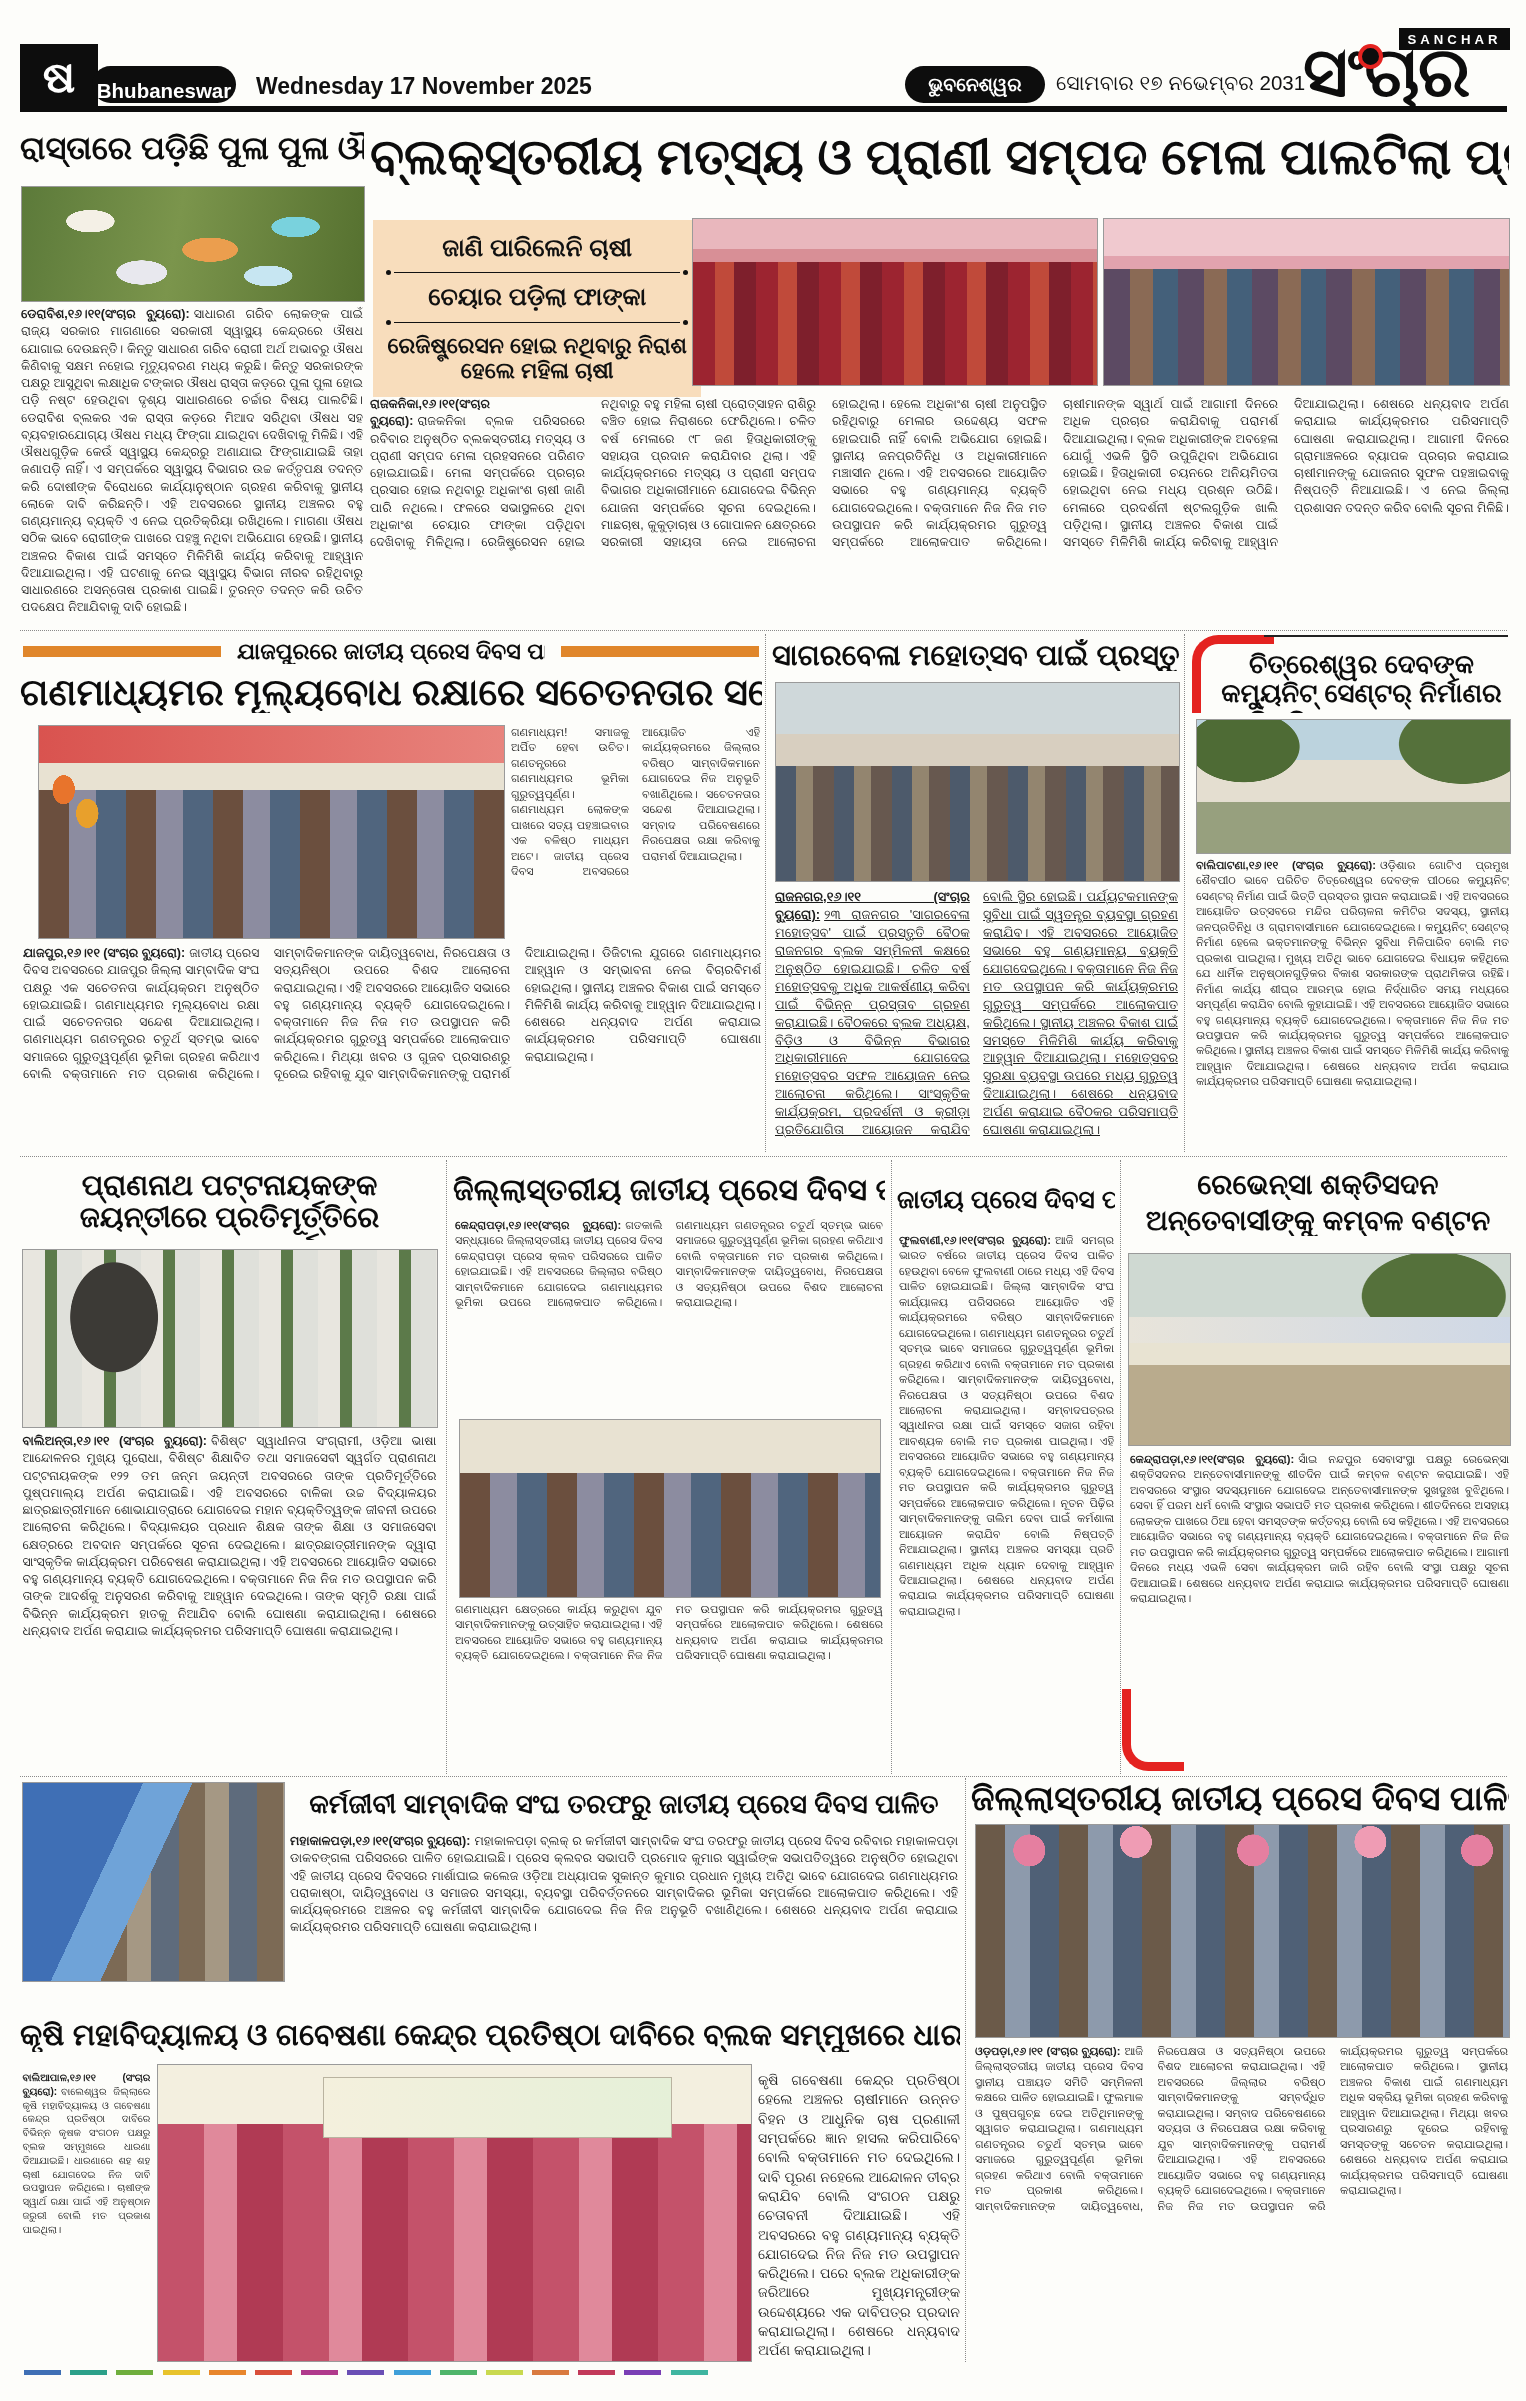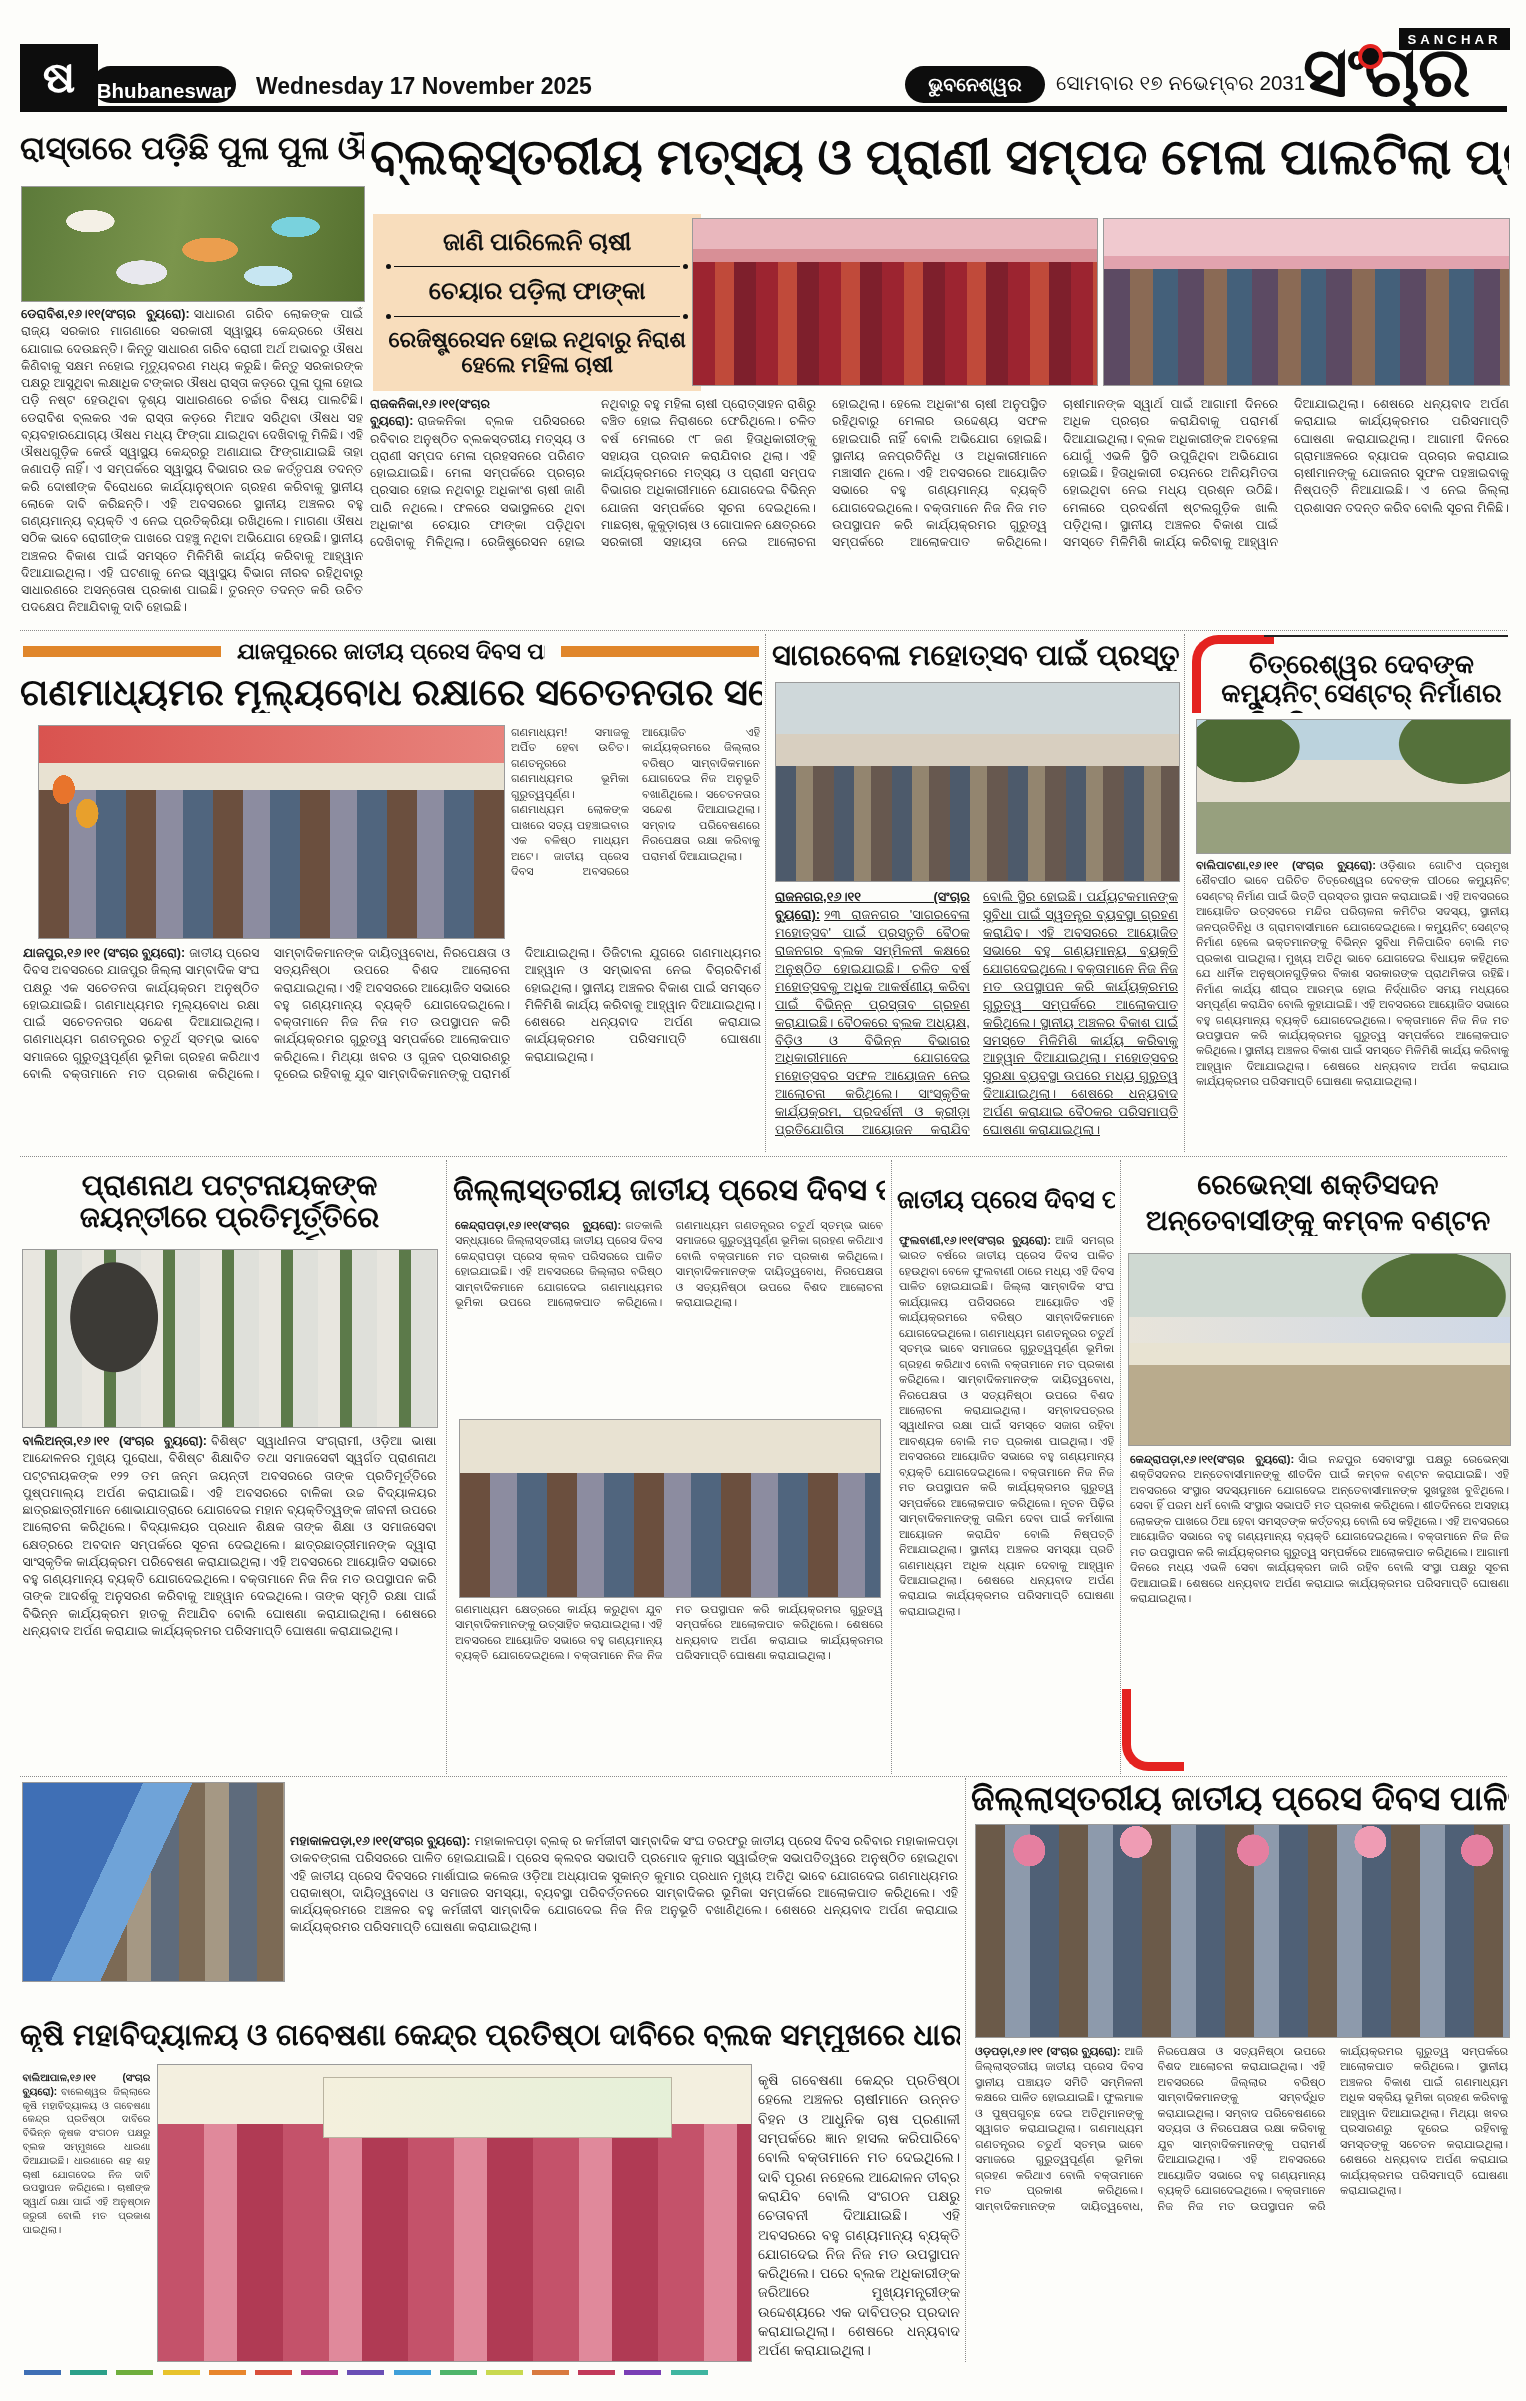--- a/index.html
+++ b/index.html
@@ -114,21 +114,21 @@
   <div class="blackrule" style="left:20px;top:106px;width:1487px;height:6px;"></div>
 
   <div class="abs hl nowrap" style="left:20px;top:131px;width:344px;font-size:32px;">ରାସ୍ତାରେ ପଡ଼ିଛି ପୁଳା ପୁଳା ଔଷଧ</div>
   <div class="photo ph-meds" style="left:21px;top:186px;width:342px;height:114px;"></div>
   <div class="abs body-txt" style="left:21px;top:306px;width:342px;height:317px;">
     <b class="dl">ଡେରାବିଶ,୧୬।୧୧(ସଂଚାର ବ୍ୟୁରୋ):</b><span>ସାଧାରଣ ଗରିବ ଲୋକଙ୍କ ପାଇଁ ରାଜ୍ୟ ସରକାର ମାଗଣାରେ ସରକାରୀ ସ୍ୱାସ୍ଥ୍ୟ କେନ୍ଦ୍ରରେ ଔଷଧ ଯୋଗାଇ ଦେଉଛନ୍ତି। କିନ୍ତୁ ସାଧାରଣ ଗରିବ ରୋଗୀ ଅର୍ଥ ଅଭାବରୁ ଔଷଧ କିଣିବାକୁ ସକ୍ଷମ ନହୋଇ ମୃତ୍ୟୁବରଣ ମଧ୍ୟ କରୁଛି। କିନ୍ତୁ ସରକାରଙ୍କ ପକ୍ଷରୁ ଆସୁଥିବା ଲକ୍ଷାଧିକ ଟଙ୍କାର ଔଷଧ ରାସ୍ତା କଡ଼ରେ ପୁଳା ପୁଳା ହୋଇ ପଡ଼ି ନଷ୍ଟ ହେଉଥିବା ଦୃଶ୍ୟ ସାଧାରଣରେ ଚର୍ଚ୍ଚାର ବିଷୟ ପାଲଟିଛି। ଡେରାବିଶ ବ୍ଲକର ଏକ ରାସ୍ତା କଡ଼ରେ ମିଆଦ ସରିଥିବା ଔଷଧ ସହ ବ୍ୟବହାରଯୋଗ୍ୟ ଔଷଧ ମଧ୍ୟ ଫିଙ୍ଗା ଯାଇଥିବା ଦେଖିବାକୁ ମିଳିଛି। ଏହି ଔଷଧଗୁଡ଼ିକ କେଉଁ ସ୍ୱାସ୍ଥ୍ୟ କେନ୍ଦ୍ରରୁ ଅଣାଯାଇ ଫିଙ୍ଗାଯାଇଛି ତାହା ଜଣାପଡ଼ି ନାହିଁ। ଏ ସମ୍ପର୍କରେ ସ୍ୱାସ୍ଥ୍ୟ ବିଭାଗର ଉଚ୍ଚ କର୍ତ୍ତୃପକ୍ଷ ତଦନ୍ତ କରି ଦୋଷୀଙ୍କ ବିରୋଧରେ କାର୍ଯ୍ୟାନୁଷ୍ଠାନ ଗ୍ରହଣ କରିବାକୁ ସ୍ଥାନୀୟ ଲୋକେ ଦାବି କରିଛନ୍ତି। ଏହି ଅବସରରେ ସ୍ଥାନୀୟ ଅଞ୍ଚଳର ବହୁ ଗଣ୍ୟମାନ୍ୟ ବ୍ୟକ୍ତି ଏ ନେଇ ପ୍ରତିକ୍ରିୟା ରଖିଥିଲେ। ମାଗଣା ଔଷଧ ସଠିକ ଭାବେ ରୋଗୀଙ୍କ ପାଖରେ ପହଞ୍ଚୁ ନଥିବା ଅଭିଯୋଗ ହେଉଛି। ସ୍ଥାନୀୟ ଅଞ୍ଚଳର ବିକାଶ ପାଇଁ ସମସ୍ତେ ମିଳିମିଶି କାର୍ଯ୍ୟ କରିବାକୁ ଆହ୍ୱାନ ଦିଆଯାଇଥିଲା। ଏହି ଘଟଣାକୁ ନେଇ ସ୍ୱାସ୍ଥ୍ୟ ବିଭାଗ ନୀରବ ରହିଥିବାରୁ ସାଧାରଣରେ ଅସନ୍ତୋଷ ପ୍ରକାଶ ପାଇଛି। ତୁରନ୍ତ ତଦନ୍ତ କରି ଉଚିତ ପଦକ୍ଷେପ ନିଆଯିବାକୁ ଦାବି ହୋଇଛି।</span>
   </div>
 
   <div class="abs hl nowrap" style="left:370px;top:129px;width:1139px;font-size:50px;">ବ୍ଲକ୍‌ସ୍ତରୀୟ ମତ୍ସ୍ୟ ଓ ପ୍ରାଣୀ ସମ୍ପଦ ମେଳା ପାଲଟିଲା ପ୍ରହସନ</div>
 
-  <div class="abs subbox" style="left:373px;top:214px;width:310px;height:164px;font-family:Liberation Serif, serif;">
+  <div class="abs subbox" style="left:373px;top:220px;width:310px;height:164px;">
     <div class="subhead" style="font-size:24.4px;">ଜାଣି ପାରିଲେନି ଚାଷୀ</div>
     <div class="sep">
         <span class="dot"></span>
         <span class="ln"></span>
         <span class="dot"></span>
       </div>
     <div class="subhead" style="font-size:24.4px;">ଚେୟାର ପଡ଼ିଲା ଫାଙ୍କା</div>
     <div class="sep">
         <span class="dot"></span>
         <span class="ln"></span>
@@ -216,20 +216,21 @@
   </div>
   <div class="abs body-txt" style="left:1130px;top:1452px;width:379px;height:310px;font-size:11.2px;">
     <b class="dl">କେନ୍ଦ୍ରାପଡ଼ା,୧୬।୧୧(ସଂଚାର ବ୍ୟୁରୋ):</b><span>ସାଁଇ ନନ୍ଦପୁର ସେବାସଂସ୍ଥା ପକ୍ଷରୁ ରେଭେନ୍ସା ଶକ୍ତିସଦନର ଅନ୍ତେବାସୀମାନଙ୍କୁ ଶୀତଦିନ ପାଇଁ କମ୍ବଳ ବଣ୍ଟନ କରାଯାଇଛି। ଏହି ଅବସରରେ ସଂସ୍ଥାର ସଦସ୍ୟମାନେ ଯୋଗଦେଇ ଅନ୍ତେବାସୀମାନଙ୍କ ସୁଖଦୁଃଖ ବୁଝିଥିଲେ। ସେବା ହିଁ ପରମ ଧର୍ମ ବୋଲି ସଂସ୍ଥାର ସଭାପତି ମତ ପ୍ରକାଶ କରିଥିଲେ। ଶୀତଦିନରେ ଅସହାୟ ଲୋକଙ୍କ ପାଖରେ ଠିଆ ହେବା ସମସ୍ତଙ୍କ କର୍ତ୍ତବ୍ୟ ବୋଲି ସେ କହିଥିଲେ। ଏହି ଅବସରରେ ଆୟୋଜିତ ସଭାରେ ବହୁ ଗଣ୍ୟମାନ୍ୟ ବ୍ୟକ୍ତି ଯୋଗଦେଇଥିଲେ। ବକ୍ତାମାନେ ନିଜ ନିଜ ମତ ଉପସ୍ଥାପନ କରି କାର୍ଯ୍ୟକ୍ରମର ଗୁରୁତ୍ୱ ସମ୍ପର୍କରେ ଆଲୋକପାତ କରିଥିଲେ। ଆଗାମୀ ଦିନରେ ମଧ୍ୟ ଏଭଳି ସେବା କାର୍ଯ୍ୟକ୍ରମ ଜାରି ରହିବ ବୋଲି ସଂସ୍ଥା ପକ୍ଷରୁ ସୂଚନା ଦିଆଯାଇଛି। ଶେଷରେ ଧନ୍ୟବାଦ ଅର୍ପଣ କରାଯାଇ କାର୍ଯ୍ୟକ୍ରମର ପରିସମାପ୍ତି ଘୋଷଣା କରାଯାଇଥିଲା।</span>
   </div>
   <div class="redcorner-bl" style="left:1122px;top:1689px;width:53px;height:73px;"></div>
 
   <div class="hdot" style="left:20px;top:1776px;width:1487px;"></div>
   <div class="vdot" style="left:965px;top:1778px;height:584px;"></div>
 
   <div class="photo ph-pressday" style="left:22px;top:1782px;width:261px;height:198px;"></div>
+  <div class="abs hl nowrap" style="left:290px;top:1790px;width:668px;font-size:26.4px;">କର୍ମଜୀବୀ ସାମ୍ବାଦିକ ସଂଘ ତରଫରୁ ଜାତୀୟ ପ୍ରେସ ଦିବସ ପାଳିତ</div>
   <div class="abs body-txt" style="left:290px;top:1833px;width:668px;height:173px;">
     <b class="dl">ମହାକାଳପଡ଼ା,୧୬।୧୧(ସଂଚାର ବ୍ୟୁରୋ):</b><span>ମହାକାଳପଡ଼ା ବ୍ଲକ୍ ର କର୍ମଜୀବୀ ସାମ୍ବାଦିକ ସଂଘ ତରଫରୁ ଜାତୀୟ ପ୍ରେସ ଦିବସ ରବିବାର ମହାକାଳପଡ଼ା ଡାକବଙ୍ଗଳା ପରିସରରେ ପାଳିତ ହୋଇଯାଇଛି। ପ୍ରେସ କ୍ଲବର ସଭାପତି ପ୍ରମୋଦ କୁମାର ସ୍ୱାଇଁଙ୍କ ସଭାପତିତ୍ୱରେ ଅନୁଷ୍ଠିତ ହୋଇଥିବା ଏହି ଜାତୀୟ ପ୍ରେସ ଦିବସରେ ମାର୍ଶାଘାଇ କଲେଜ ଓଡ଼ିଆ ଅଧ୍ୟାପକ ସୁକାନ୍ତ କୁମାର ପ୍ରଧାନ ମୁଖ୍ୟ ଅତିଥି ଭାବେ ଯୋଗଦେଇ ଗଣମାଧ୍ୟମର ପରାକାଷ୍ଠା, ଦାୟିତ୍ୱବୋଧ ଓ ସମାଜର ସମସ୍ୟା, ବ୍ୟବସ୍ଥା ପରିବର୍ତ୍ତନରେ ସାମ୍ବାଦିକର ଭୂମିକା ସମ୍ପର୍କରେ ଆଲୋକପାତ କରିଥିଲେ। ଏହି କାର୍ଯ୍ୟକ୍ରମରେ ଅଞ୍ଚଳର ବହୁ କର୍ମଜୀବୀ ସାମ୍ବାଦିକ ଯୋଗଦେଇ ନିଜ ନିଜ ଅନୁଭୂତି ବଖାଣିଥିଲେ। ଶେଷରେ ଧନ୍ୟବାଦ ଅର୍ପଣ କରାଯାଇ କାର୍ଯ୍ୟକ୍ରମର ପରିସମାପ୍ତି ଘୋଷଣା କରାଯାଇଥିଲା।</span>
   </div>
 
   <div class="abs hl nowrap" style="left:971px;top:1779px;width:538px;font-size:34px;">ଜିଲ୍ଲାସ୍ତରୀୟ ଜାତୀୟ ପ୍ରେସ ଦିବସ ପାଳିତ</div>
   <div class="photo ph-flowers" style="left:975px;top:1824px;width:533px;height:212px;"></div>
   <div class="abs body-txt cols3" style="left:975px;top:2044px;width:533px;height:313px;font-size:11.2px;">
     <b class="dl">ଓଡ଼ପଡ଼ା,୧୬।୧୧ (ସଂଚାର ବ୍ୟୁରୋ):</b><span>ଆଜି ଜିଲ୍ଲାସ୍ତରୀୟ ଜାତୀୟ ପ୍ରେସ ଦିବସ ସ୍ଥାନୀୟ ପଞ୍ଚାୟତ ସମିତି ସମ୍ମିଳନୀ କକ୍ଷରେ ପାଳିତ ହୋଇଯାଇଛି। ଫୁଲମାଳ ଓ ପୁଷ୍ପଗୁଚ୍ଛ ଦେଇ ଅତିଥିମାନଙ୍କୁ ସ୍ୱାଗତ କରାଯାଇଥିଲା। ଗଣମାଧ୍ୟମ ଗଣତନ୍ତ୍ରର ଚତୁର୍ଥ ସ୍ତମ୍ଭ ଭାବେ ସମାଜରେ ଗୁରୁତ୍ୱପୂର୍ଣ୍ଣ ଭୂମିକା ଗ୍ରହଣ କରିଥାଏ ବୋଲି ବକ୍ତାମାନେ ମତ ପ୍ରକାଶ କରିଥିଲେ। ସାମ୍ବାଦିକମାନଙ୍କ ଦାୟିତ୍ୱବୋଧ, ନିରପେକ୍ଷତା ଓ ସତ୍ୟନିଷ୍ଠା ଉପରେ ବିଶଦ ଆଲୋଚନା କରାଯାଇଥିଲା। ଏହି ଅବସରରେ ଜିଲ୍ଲାର ବରିଷ୍ଠ ସାମ୍ବାଦିକମାନଙ୍କୁ ସମ୍ବର୍ଦ୍ଧିତ କରାଯାଇଥିଲା। ସମ୍ବାଦ ପରିବେଷଣରେ ସତ୍ୟତା ଓ ନିରପେକ୍ଷତା ରକ୍ଷା କରିବାକୁ ଯୁବ ସାମ୍ବାଦିକମାନଙ୍କୁ ପରାମର୍ଶ ଦିଆଯାଇଥିଲା। ଏହି ଅବସରରେ ଆୟୋଜିତ ସଭାରେ ବହୁ ଗଣ୍ୟମାନ୍ୟ ବ୍ୟକ୍ତି ଯୋଗଦେଇଥିଲେ। ବକ୍ତାମାନେ ନିଜ ନିଜ ମତ ଉପସ୍ଥାପନ କରି କାର୍ଯ୍ୟକ୍ରମର ଗୁରୁତ୍ୱ ସମ୍ପର୍କରେ ଆଲୋକପାତ କରିଥିଲେ। ସ୍ଥାନୀୟ ଅଞ୍ଚଳର ବିକାଶ ପାଇଁ ଗଣମାଧ୍ୟମ ଅଧିକ ସକ୍ରିୟ ଭୂମିକା ଗ୍ରହଣ କରିବାକୁ ଆହ୍ୱାନ ଦିଆଯାଇଥିଲା। ମିଥ୍ୟା ଖବର ପ୍ରସାରଣରୁ ଦୂରେଇ ରହିବାକୁ ସମସ୍ତଙ୍କୁ ସଚେତନ କରାଯାଇଥିଲା। ଶେଷରେ ଧନ୍ୟବାଦ ଅର୍ପଣ କରାଯାଇ କାର୍ଯ୍ୟକ୍ରମର ପରିସମାପ୍ତି ଘୋଷଣା କରାଯାଇଥିଲା।</span>
   </div>
 

